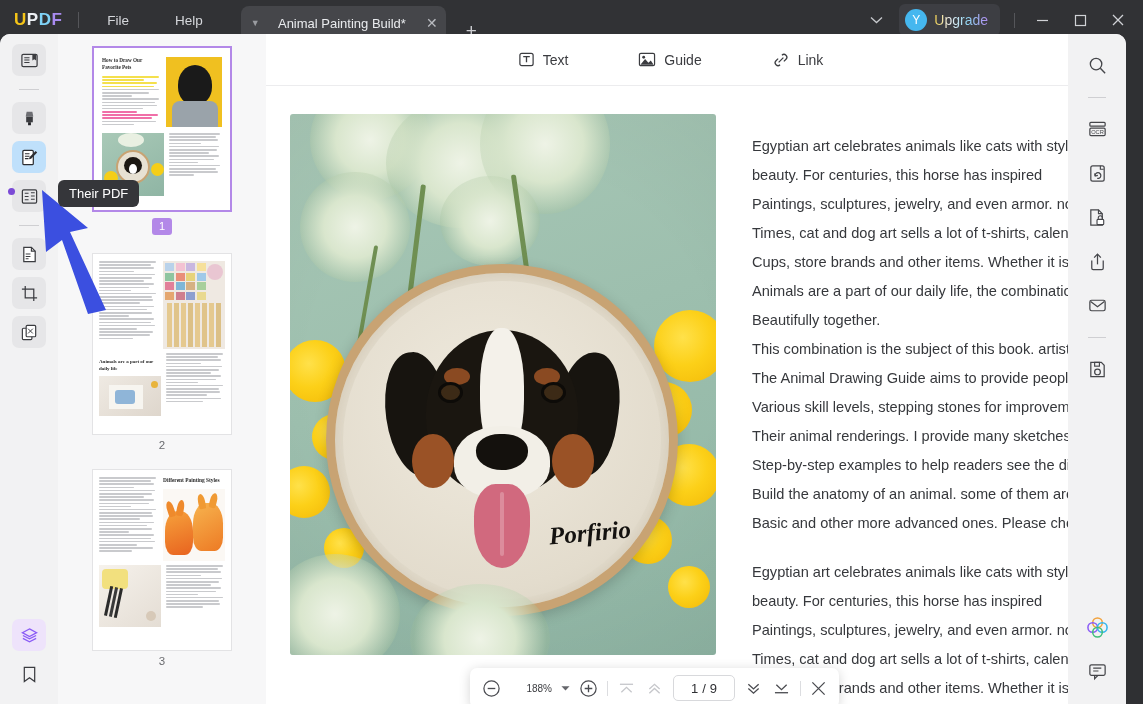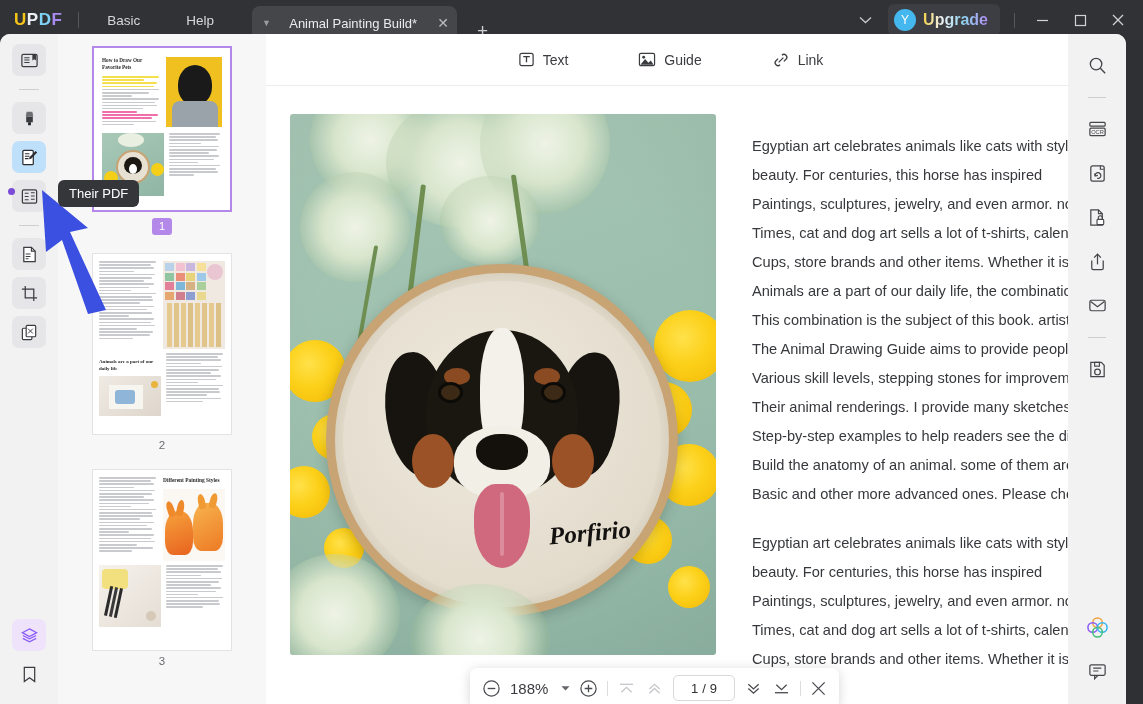--- a/index.html
+++ b/index.html
@@ -48,21 +48,21 @@
   .chev-down { color:#c6c8cc; font-size:12px; padding:6px 10px; }
   .upgrade {
     display:flex; align-items:center; gap:7px;
     background:#3d3e43; border-radius:6px; padding:5px 12px 5px 6px; margin:0 6px;
   }
   .avatar {
     width:22px; height:22px; border-radius:50%; background:#45b7ef;
     color:#fff; font-size:12px; display:flex; align-items:center; justify-content:center;
   }
   .upgrade-text {
-    font-size:16px; font-weight:700;
+    font-size:14px; font-weight:400;
     background: linear-gradient(90deg,#f3d14a 0%,#f0f0f0 28%,#8fd6f5 62%,#b08bf0 100%);
     -webkit-background-clip: text; background-clip: text; color: transparent;
   }
   .win-sep { width:1px; height:15px; background:#55565a; margin:0 8px; }
   .win-btn { width:38px; height:40px; display:flex; align-items:center; justify-content:center;
              color:#d0d2d6; font-size:13px; }
   .win-btn svg { display:block; }
 
   
   .body-area { position:absolute; top:34px; left:0; width:1143px; height:670px; }
@@ -189,21 +189,21 @@
     font-size:14.6px; color:#36383c; line-height:29px;
     white-space:nowrap; overflow:hidden;
   }
 
   
   .floatbar {
     position:absolute; left:470px; top:634px; height:40px;
     background:#fff; border-radius:7px; box-shadow:0 2px 12px rgba(0,0,0,.17);
     display:flex; align-items:center; padding:0 12px; gap:9px;
   }
-  .fb-zoom { font-size:15px; color:#3b3c40; min-width:42px; text-align:left; }
+  .fb-zoom { font-size:10px; color:#3b3c40; min-width:42px; text-align:right; }
   .fb-ic { color:#4a4b50; display:flex; align-items:center; justify-content:center; }
   .fb-ic.dim { color:#c6c7cb; }
   .fb-sep { width:1px; height:15px; background:#dcdde0; }
   .pagebox {
     border:1px solid #d8d9dc; border-radius:5px; height:26px; min-width:62px;
     display:flex; align-items:center; justify-content:center; gap:4px;
     font-size:13px; color:#2f3034; padding:0 8px;
   }
 
   
@@ -229,21 +229,21 @@
 <div id="app">
 
   <div class="titlebar">
     <div class="logo">
       <span>U</span>
         <span>P</span>
         <span>D</span>
         <span>F</span>
     </div>
     <div class="tb-sep"></div>
-    <div class="menu-item">Basic</div>
+    <div class="menu-item">File</div>
     <div class="menu-gap"></div>
     <div class="menu-item">Help</div>
 
     <div class="tabstrip">
       <div class="tab">
         <span class="caret">▼</span>
         <span class="tab-title">Animal Painting Build*</span>
         <span class="tab-close">✕</span>
       </div>
       <div class="tab-new">+</div>
@@ -658,20 +658,21 @@
             </div>
 
             <div class="doc-text">
               <p>
                 <span class="doc-line" style="display:block">Egyptian art celebrates animals like cats with style</span>
                 <span class="doc-line" style="display:block">beauty. For centuries, this horse has inspired</span>
                 <span class="doc-line" style="display:block">Paintings, sculptures, jewelry, and even armor. now</span>
                 <span class="doc-line" style="display:block">Times, cat and dog art sells a lot of t-shirts, calend</span>
                 <span class="doc-line" style="display:block">Cups, store brands and other items. Whether it is a</span>
                 <span class="doc-line" style="display:block">Animals are a part of our daily life, the combination</span>
+                <span class="doc-line" style="display:block">Beautifully together.</span>
               </p>
               <p style="margin-top:-20px;">
                 <span class="doc-line" style="display:block">This combination is the subject of this book. artist'</span>
                 <span class="doc-line" style="display:block">The Animal Drawing Guide aims to provide people w</span>
                 <span class="doc-line" style="display:block">Various skill levels, stepping stones for improveme</span>
                 <span class="doc-line" style="display:block">Their animal renderings. I provide many sketches a</span>
                 <span class="doc-line" style="display:block">Step-by-step examples to help readers see the diff</span>
                 <span class="doc-line" style="display:block">Build the anatomy of an animal. some of them are</span>
                 <span class="doc-line" style="display:block">Basic and other more advanced ones. Please choo</span>
               </p>

